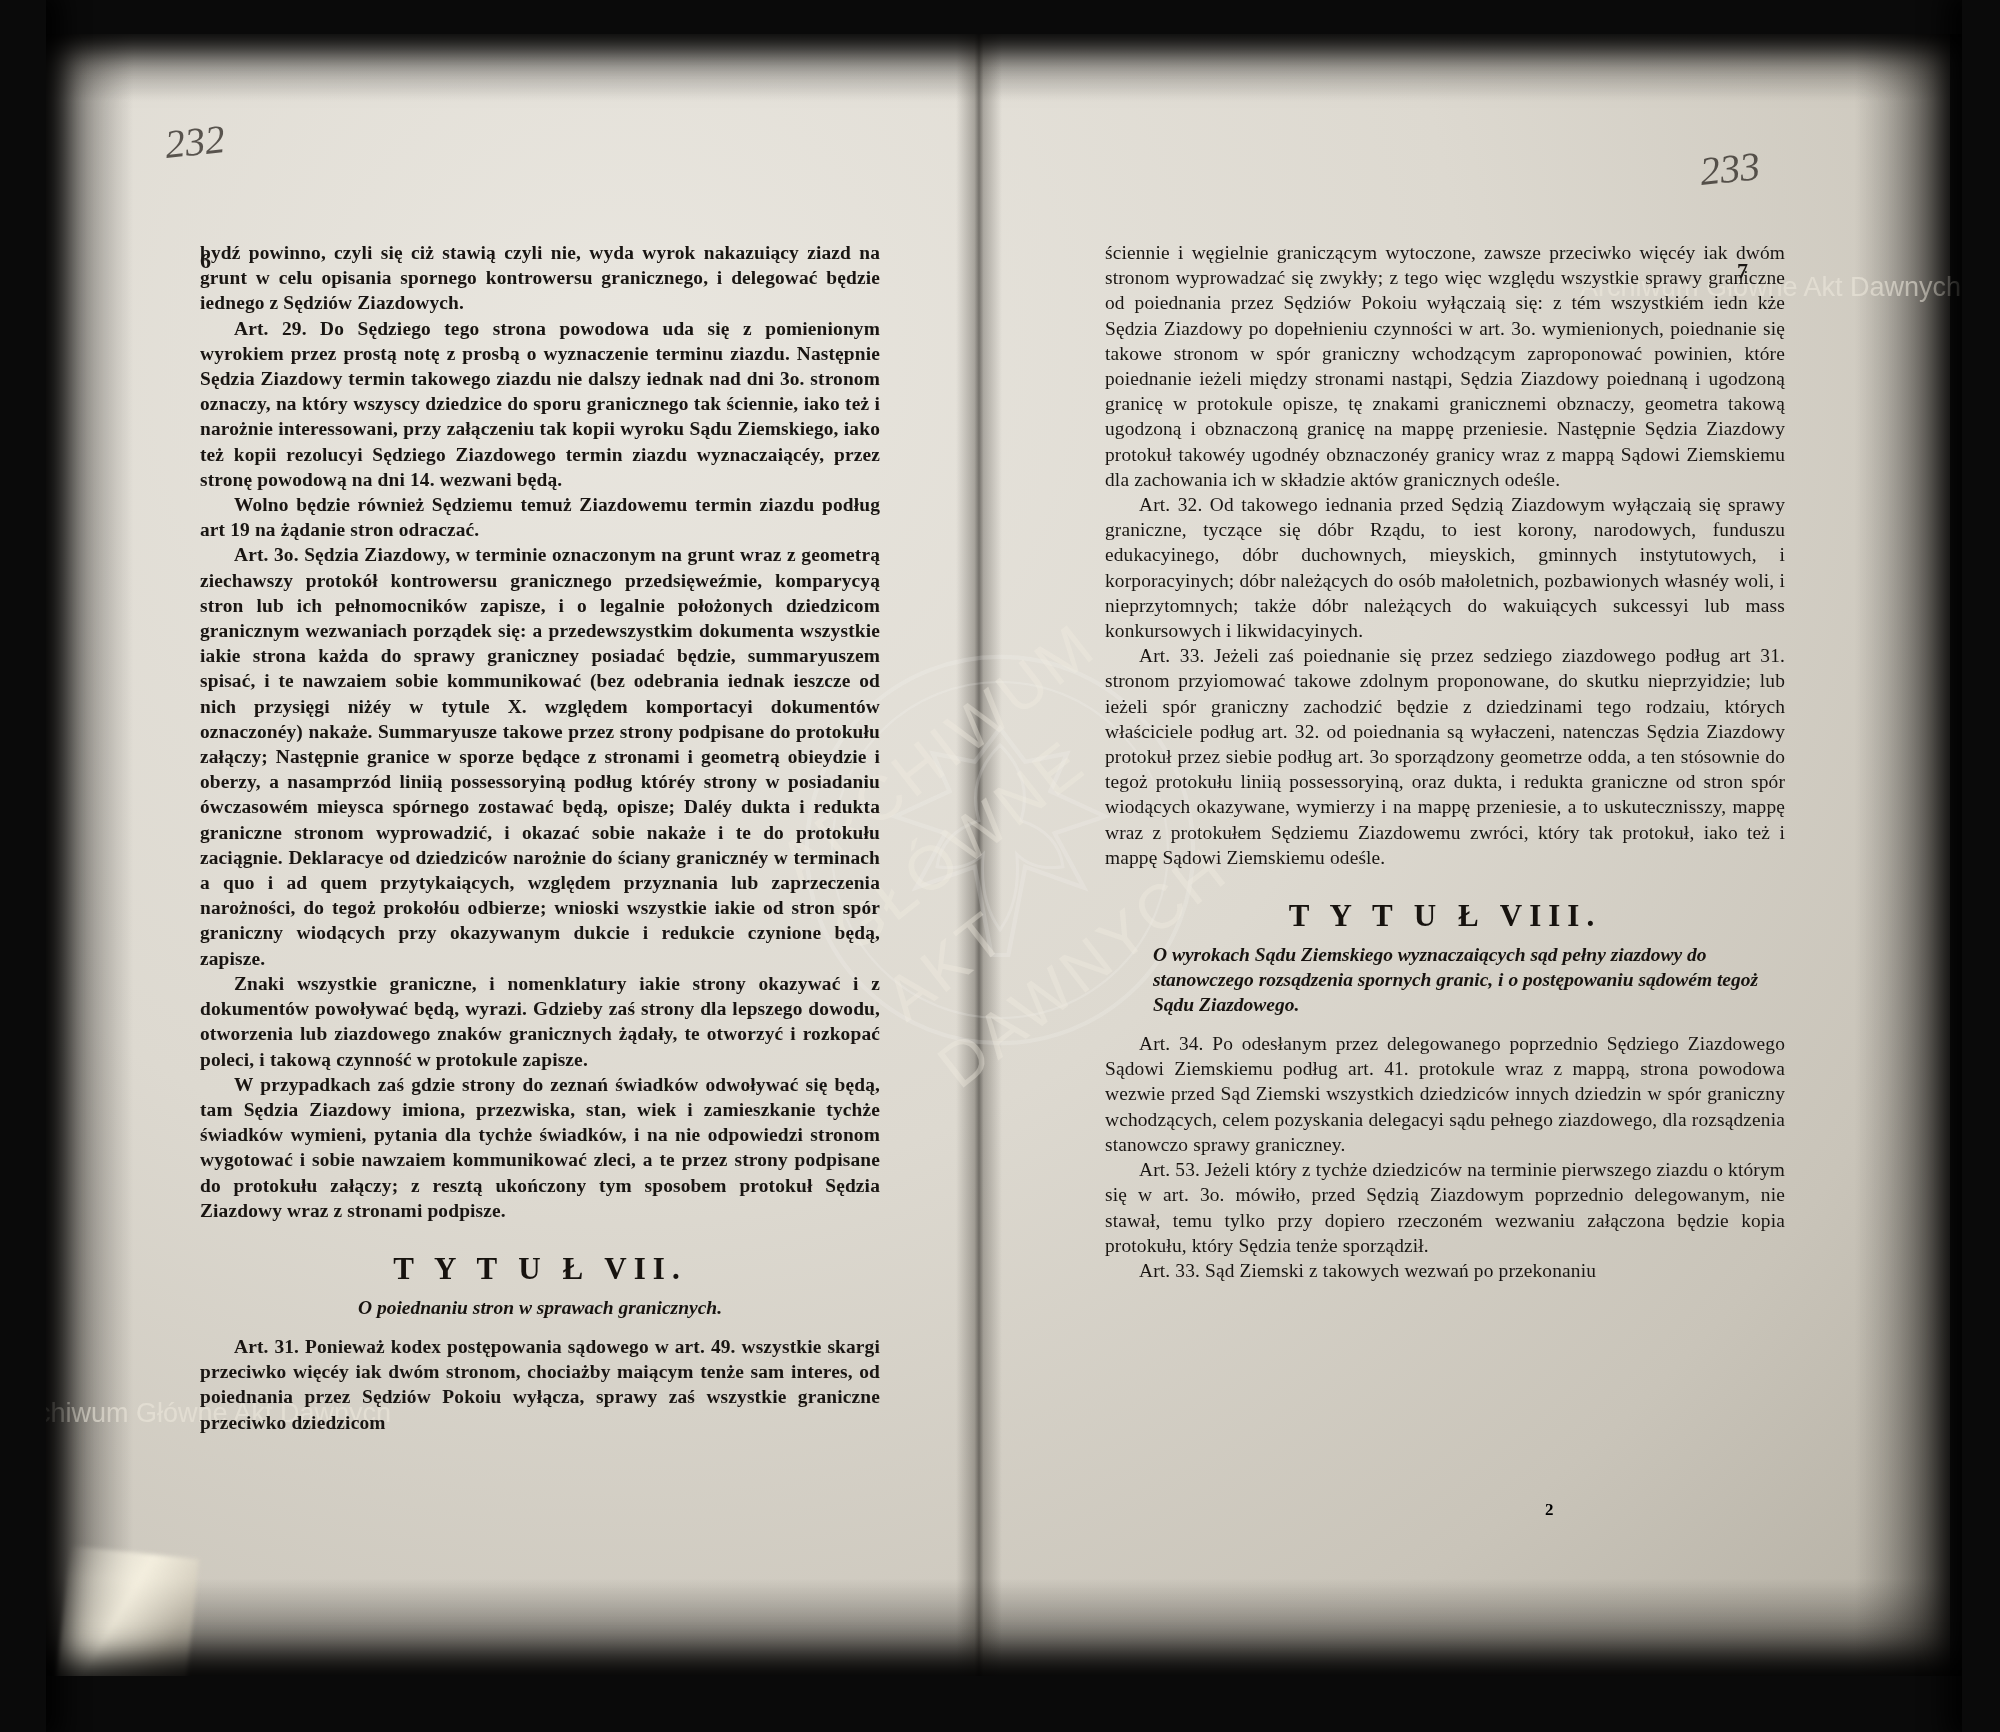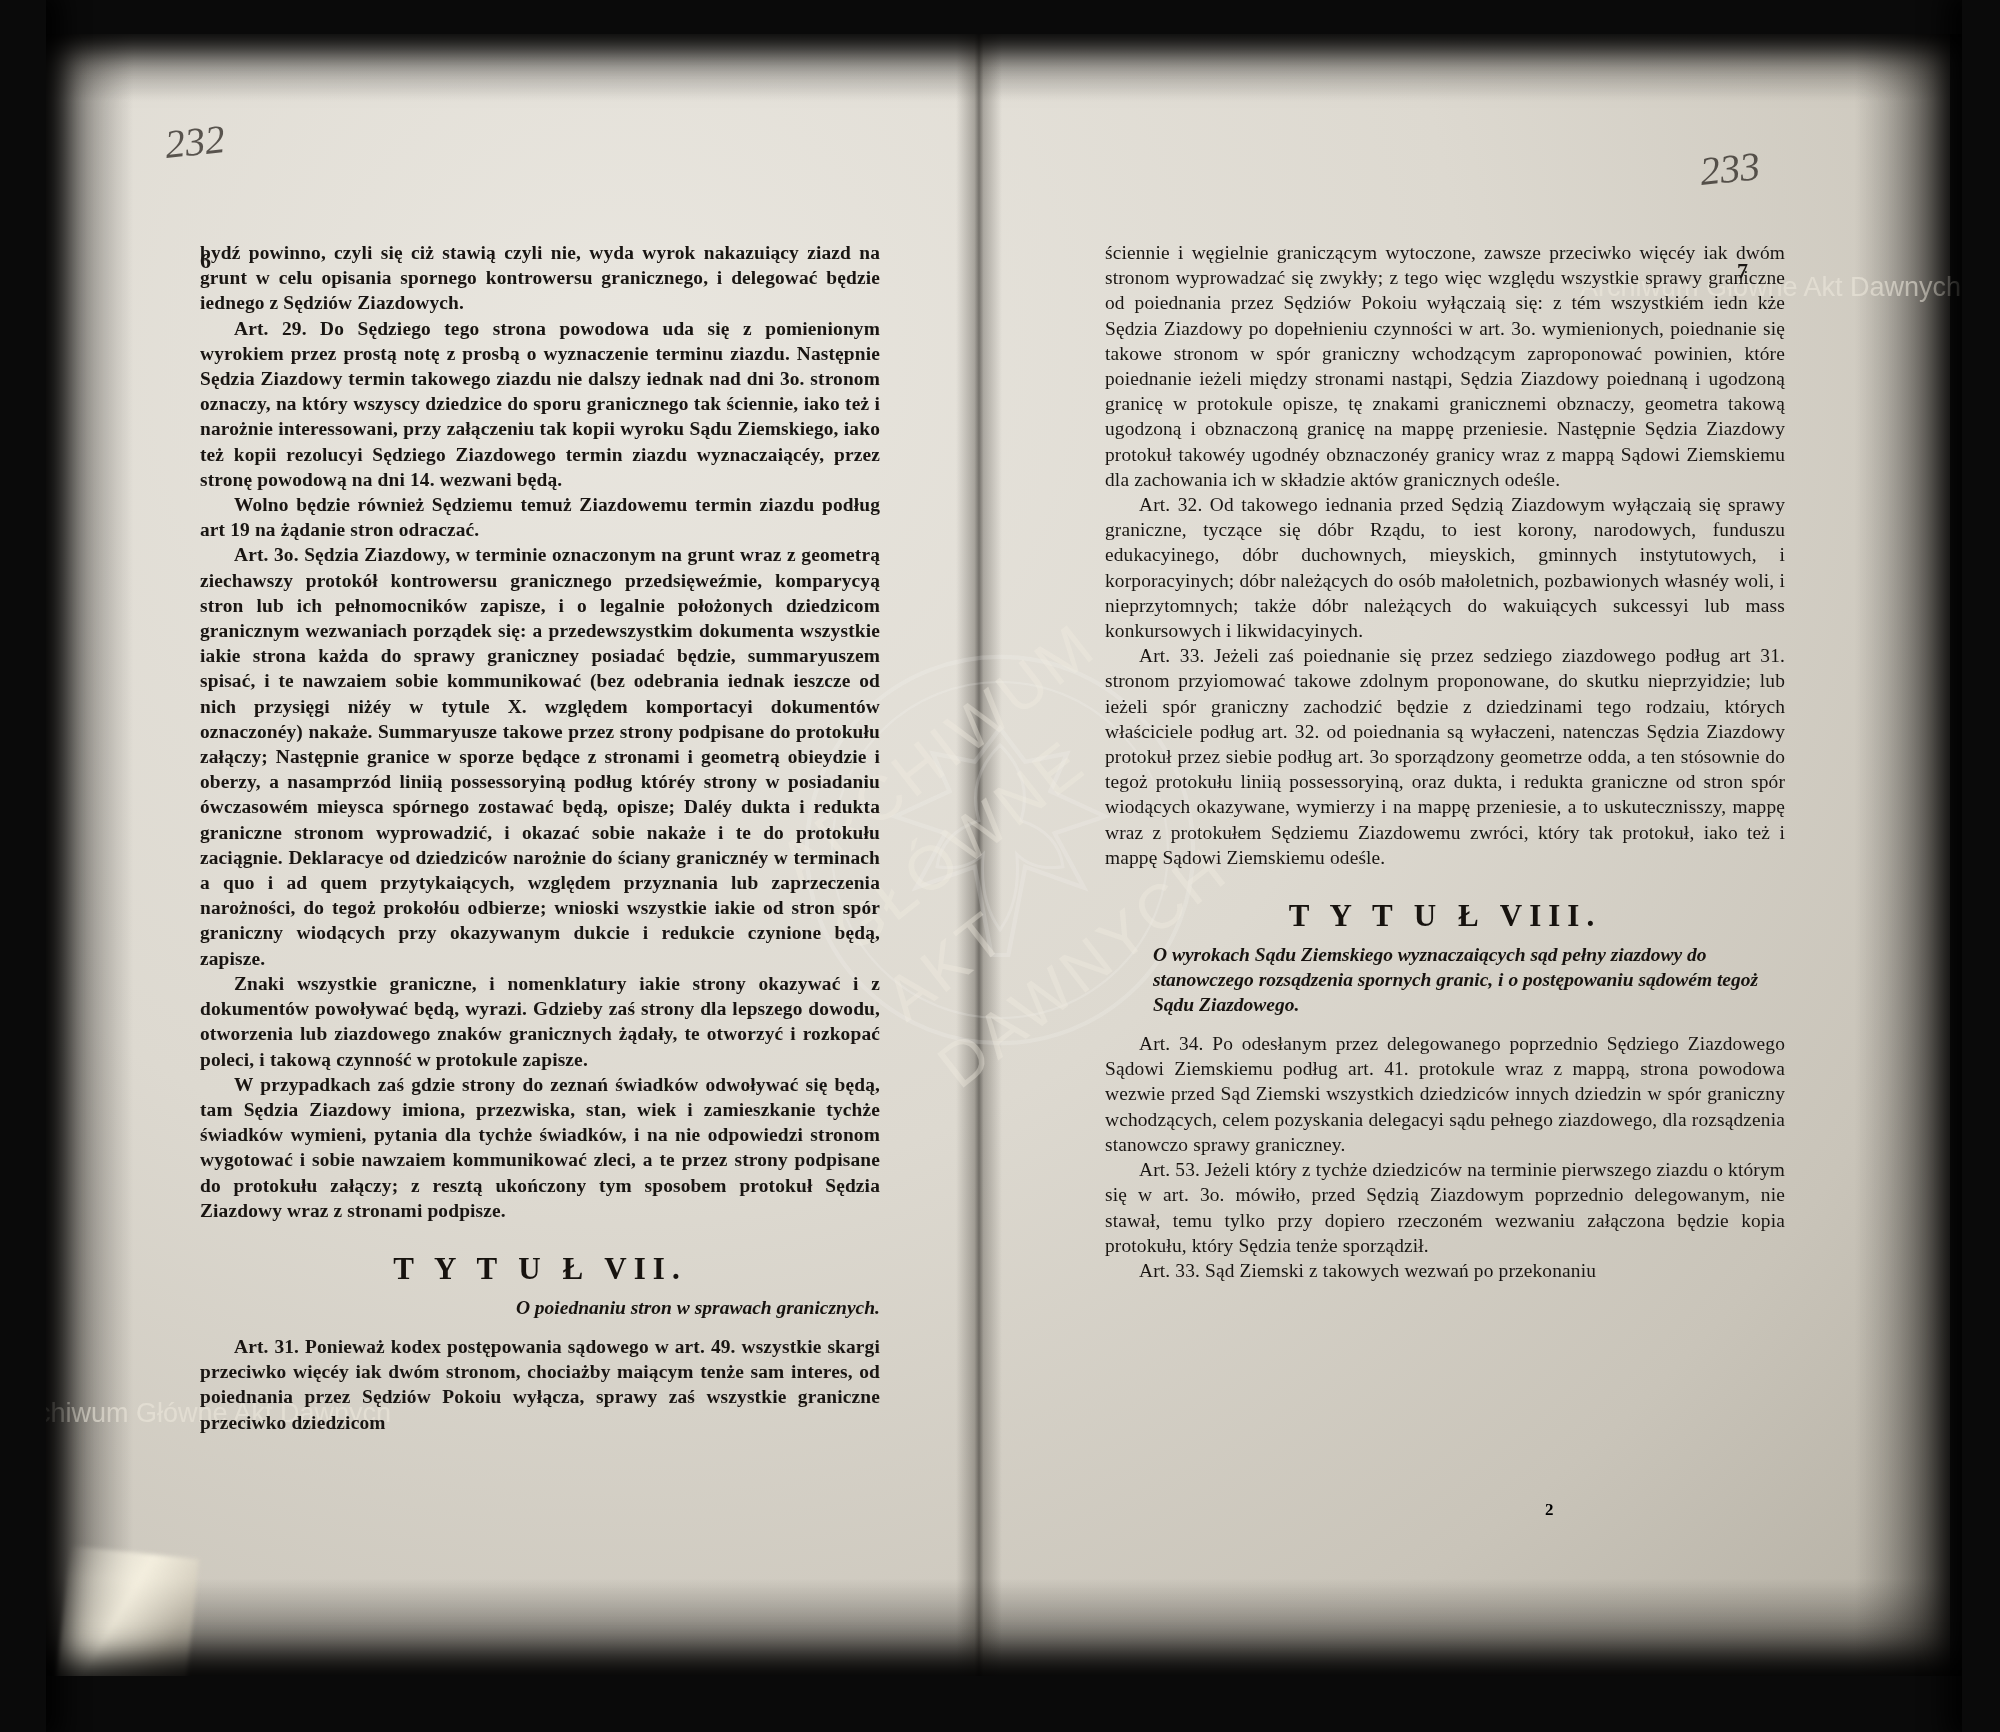--- a/index.html
+++ b/index.html
@@ -119,21 +119,21 @@
   p.noind { text-indent: 0; }
   .title {
     text-align: center;
     font-weight: 700;
     font-size: 31px;
     letter-spacing: 7px;
     margin: 28px 0 8px 0;
     text-indent: 0;
   }
   .subtitle {
-    text-align: right;
+    text-align: center;
     font-style: italic;
     font-size: 19.5px;
     line-height: 25px;
     margin: 0 0 14px 0;
     text-indent: 0;
     font-weight: 600;
   }
   .subtitle.left-al { text-align: left; margin-left: 48px; }
   .pagefoot {
     position: absolute;

